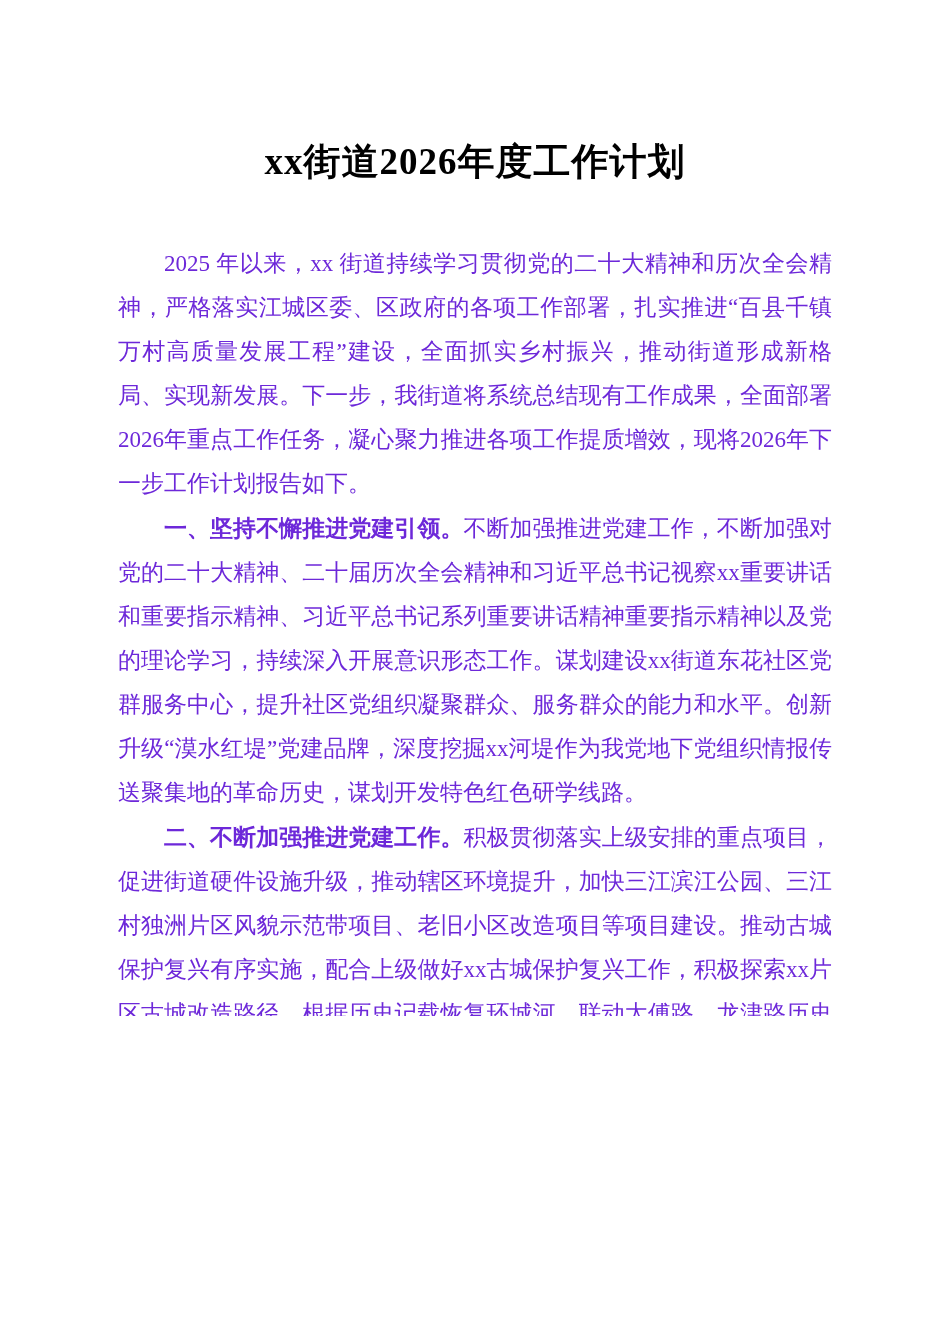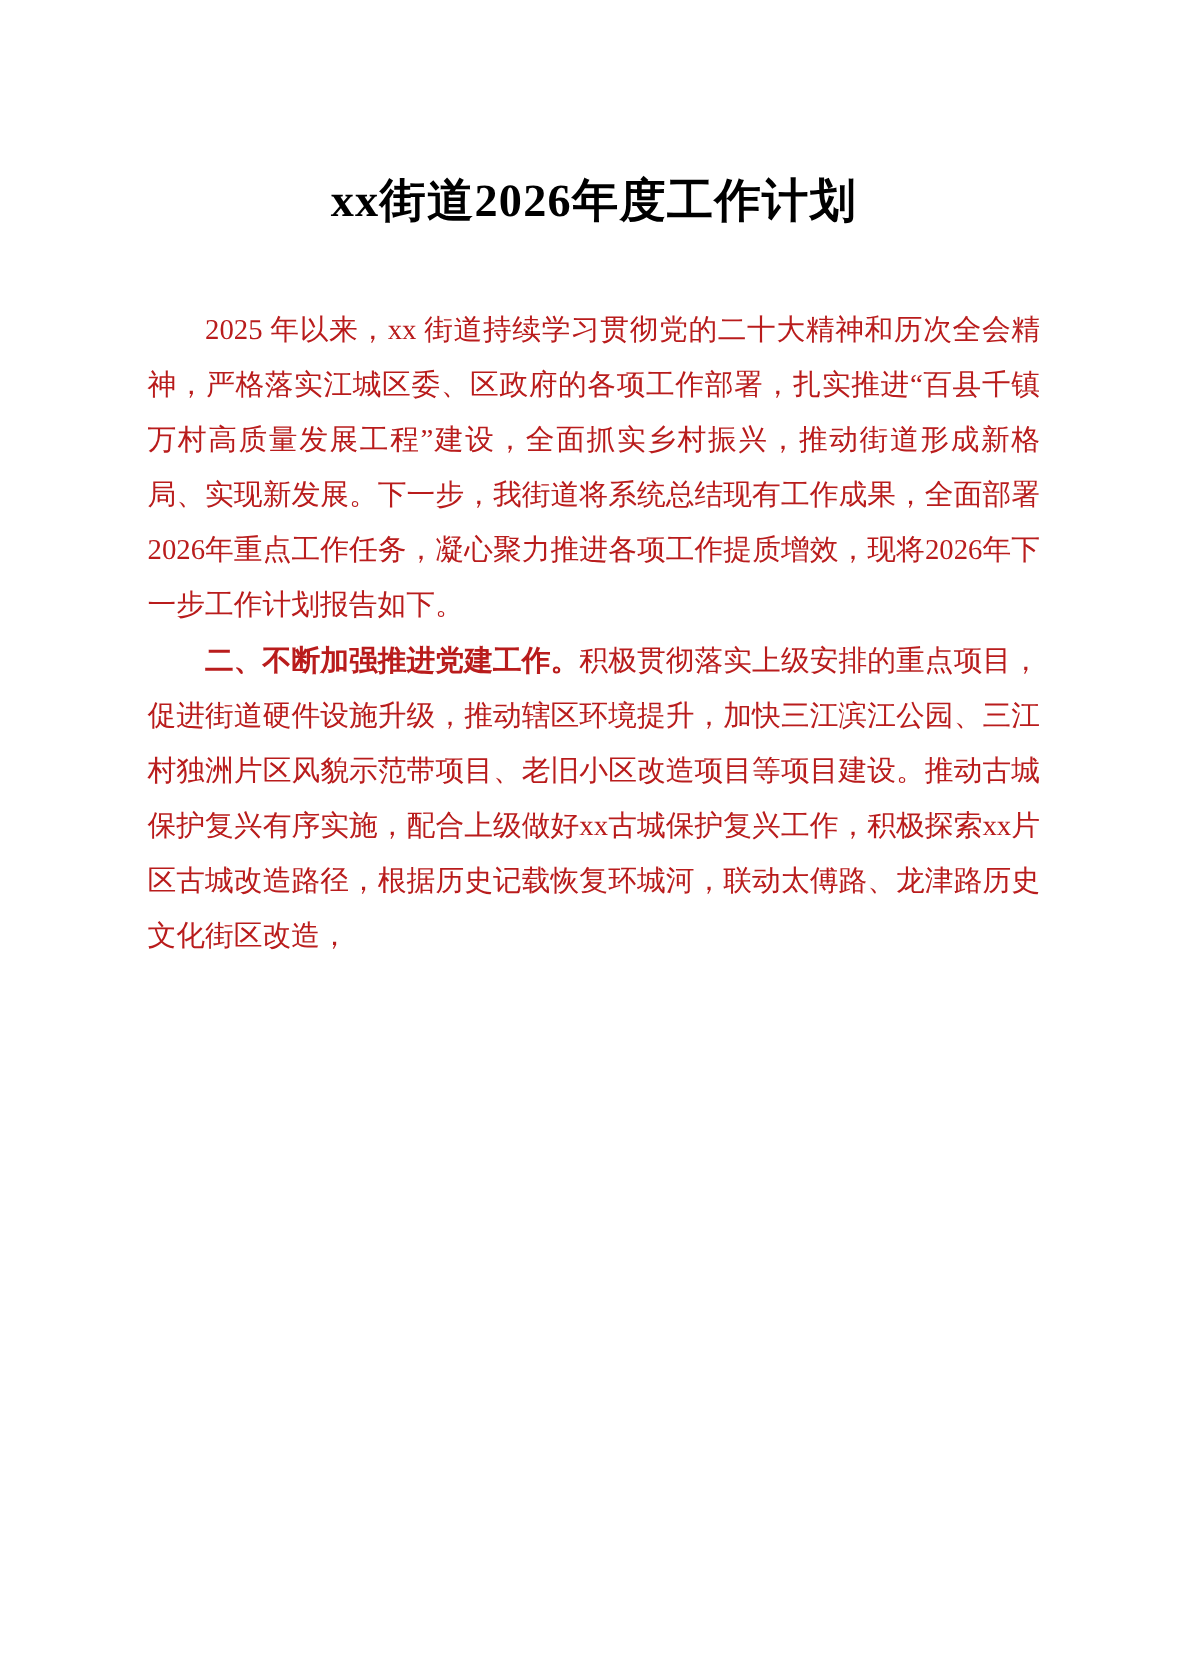--- a/index.html
+++ b/index.html
@@ -28,33 +28,34 @@
     margin: 0 0 58px 0;
   }
   .para {
     font-family: "Liberation Serif", "DejaVu Serif", serif;
     font-size: 23px;
     line-height: 44px;
     text-align: justify;
     text-justify: inter-character;
     text-indent: 2em;
     margin: 0;
-    color: #b91c1c;
+    color: #6d28d9;
   }
   .para-lead {
     font-family: "Liberation Sans", "DejaVu Sans", sans-serif;
     font-weight: 700;
     font-style: normal;
   }
 </style>
 </head>
 <body>
 
 <div class="page">
 
   <h1 class="doc-title">xx街道2026年度工作计划</h1>
 
   <p class="para"><span>2025 年以来，xx 街道持续学习贯彻党的二十大精神和历次全会精神，严格落实江城区委、区政府的各项工作部署，扎实推进“百县千镇万村高质量发展工程”建设，全面抓实乡村振兴，推动街道形成新格局、实现新发展。下一步，我街道将系统总结现有工作成果，全面部署2026年重点工作任务，凝心聚力推进各项工作提质增效，现将2026年下一步工作计划报告如下。</span></p>
 
+  <p class="para"><strong class="para-lead">一、坚持不懈推进党建引领。</strong><span>不断加强推进党建工作，不断加强对党的二十大精神、二十届历次全会精神和习近平总书记视察xx重要讲话和重要指示精神、习近平总书记系列重要讲话精神重要指示精神以及党的理论学习，持续深入开展意识形态工作。谋划建设xx街道东花社区党群服务中心，提升社区党组织凝聚群众、服务群众的能力和水平。创新升级“漠水红堤”党建品牌，深度挖掘xx河堤作为我党地下党组织情报传送聚集地的革命历史，谋划开发特色红色研学线路。</span></p>
 
   <p class="para"><strong class="para-lead">二、不断加强推进党建工作。</strong><span>积极贯彻落实上级安排的重点项目，促进街道硬件设施升级，推动辖区环境提升，加快三江滨江公园、三江村独洲片区风貌示范带项目、老旧小区改造项目等项目建设。推动古城保护复兴有序实施，配合上级做好xx古城保护复兴工作，积极探索xx片区古城改造路径，根据历史记载恢复环城河，联动太傅路、龙津路历史文化街区改造，</span></p>
 
 </div>
 
 </body></html>

